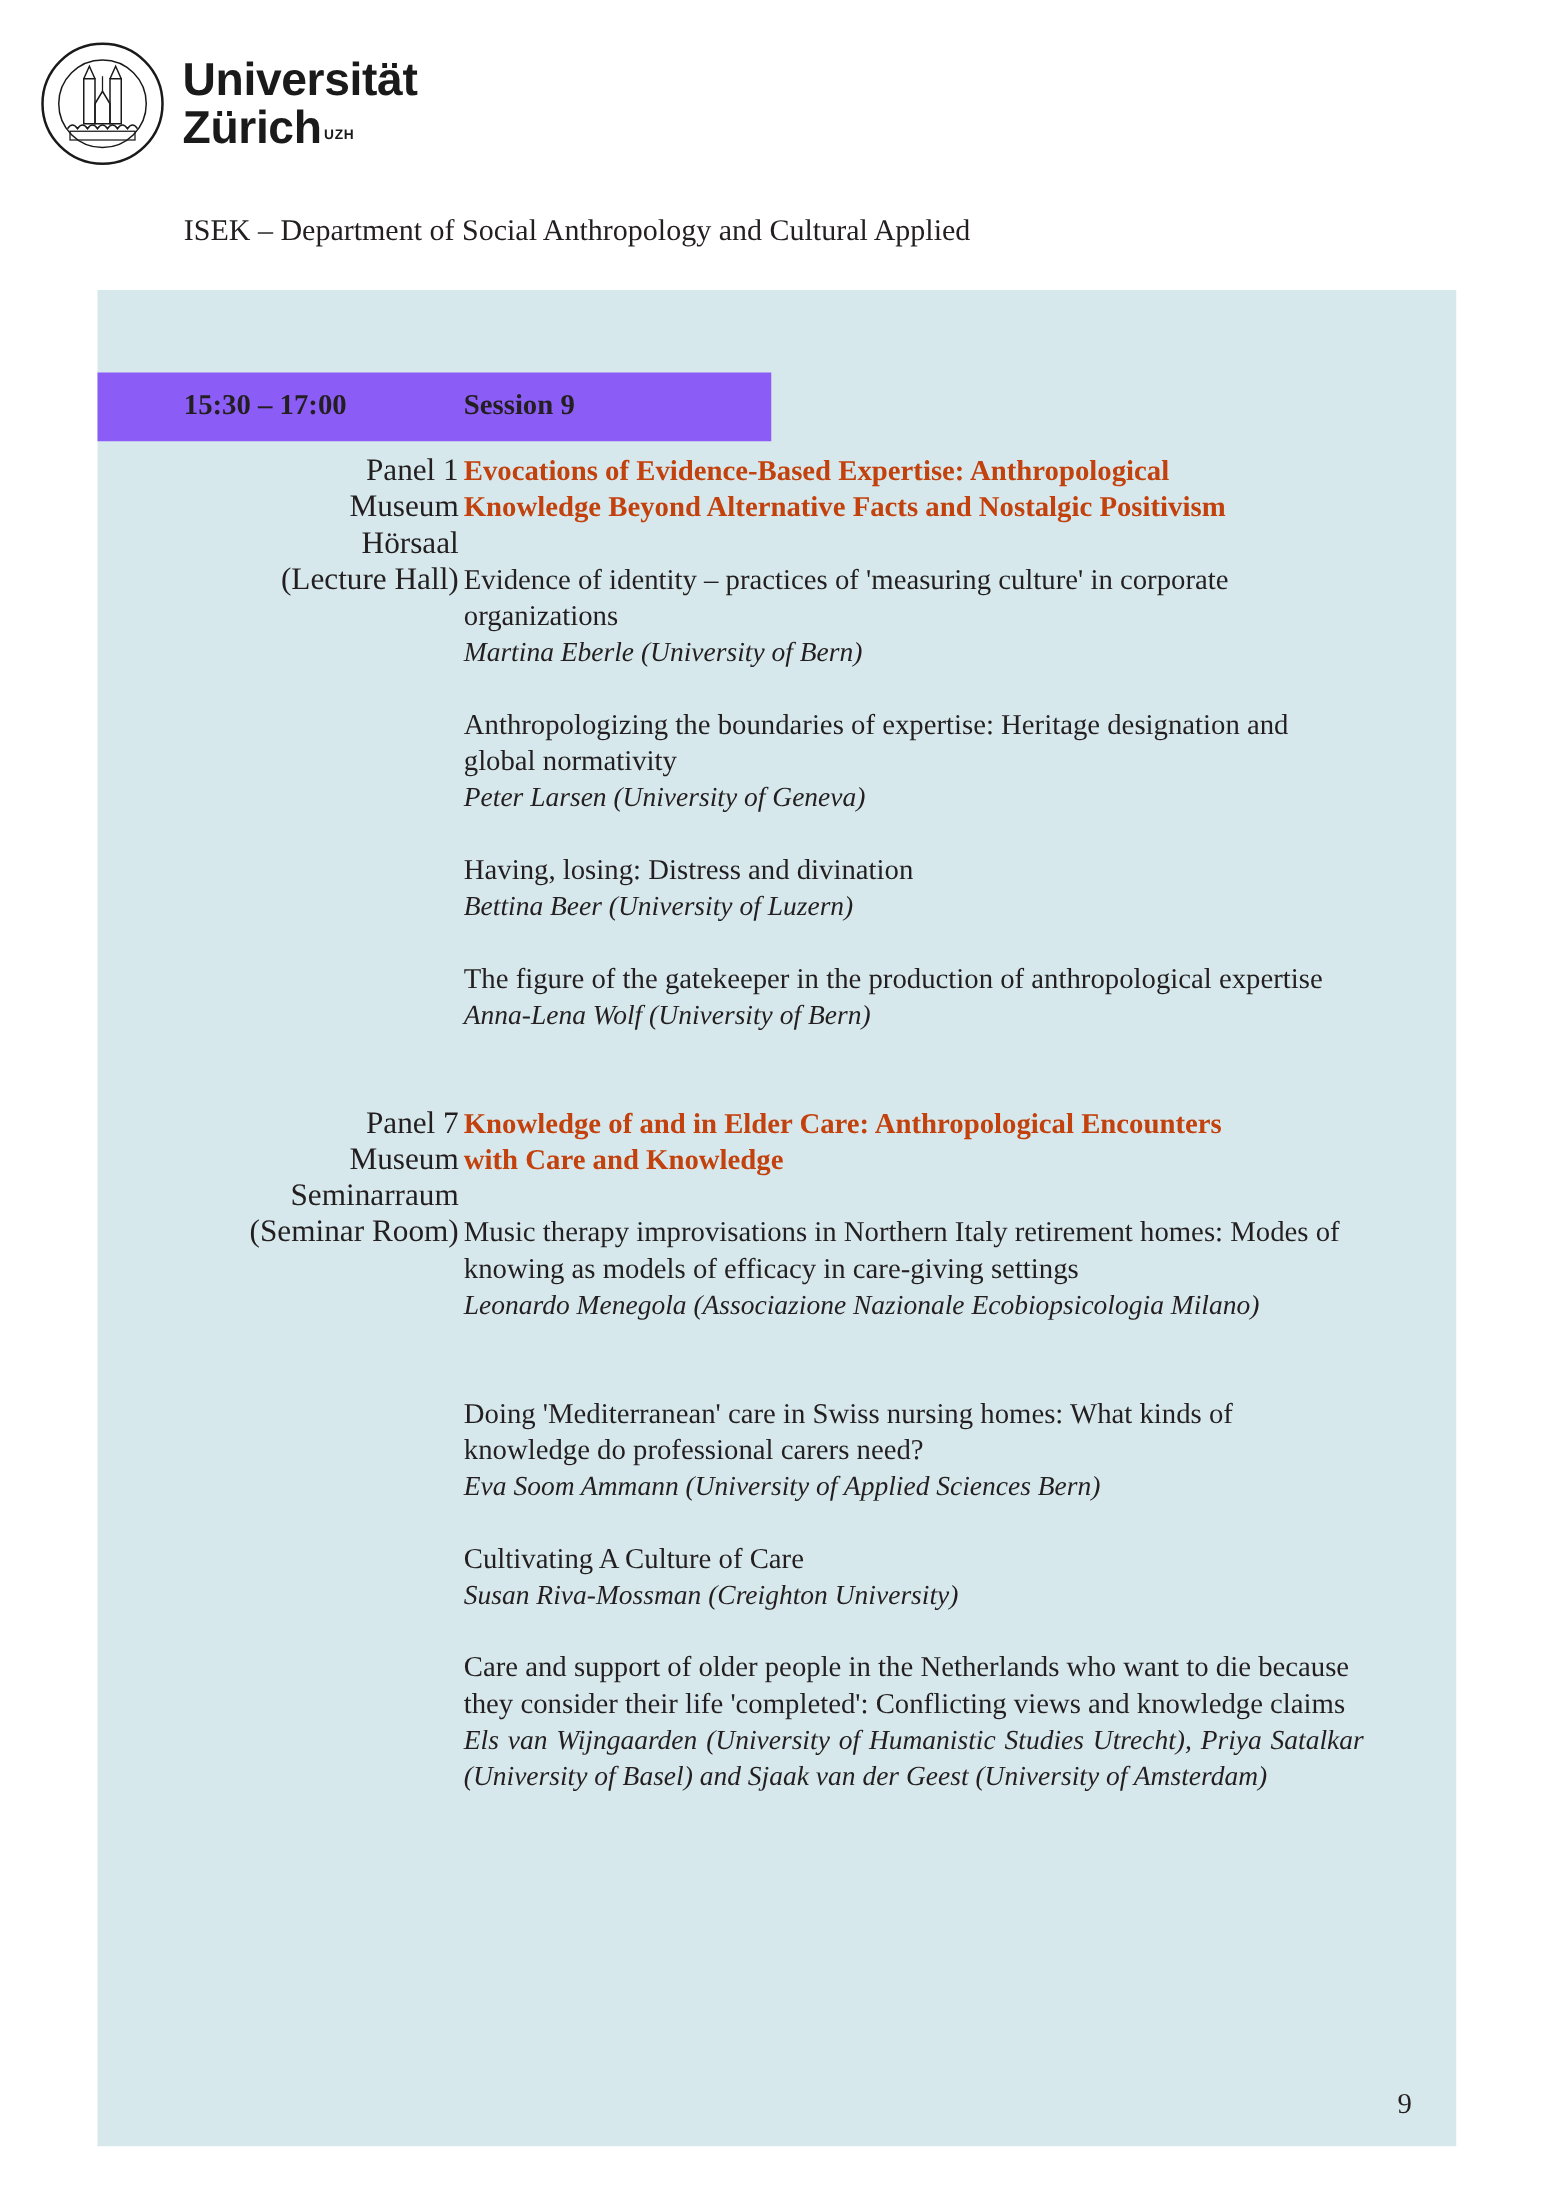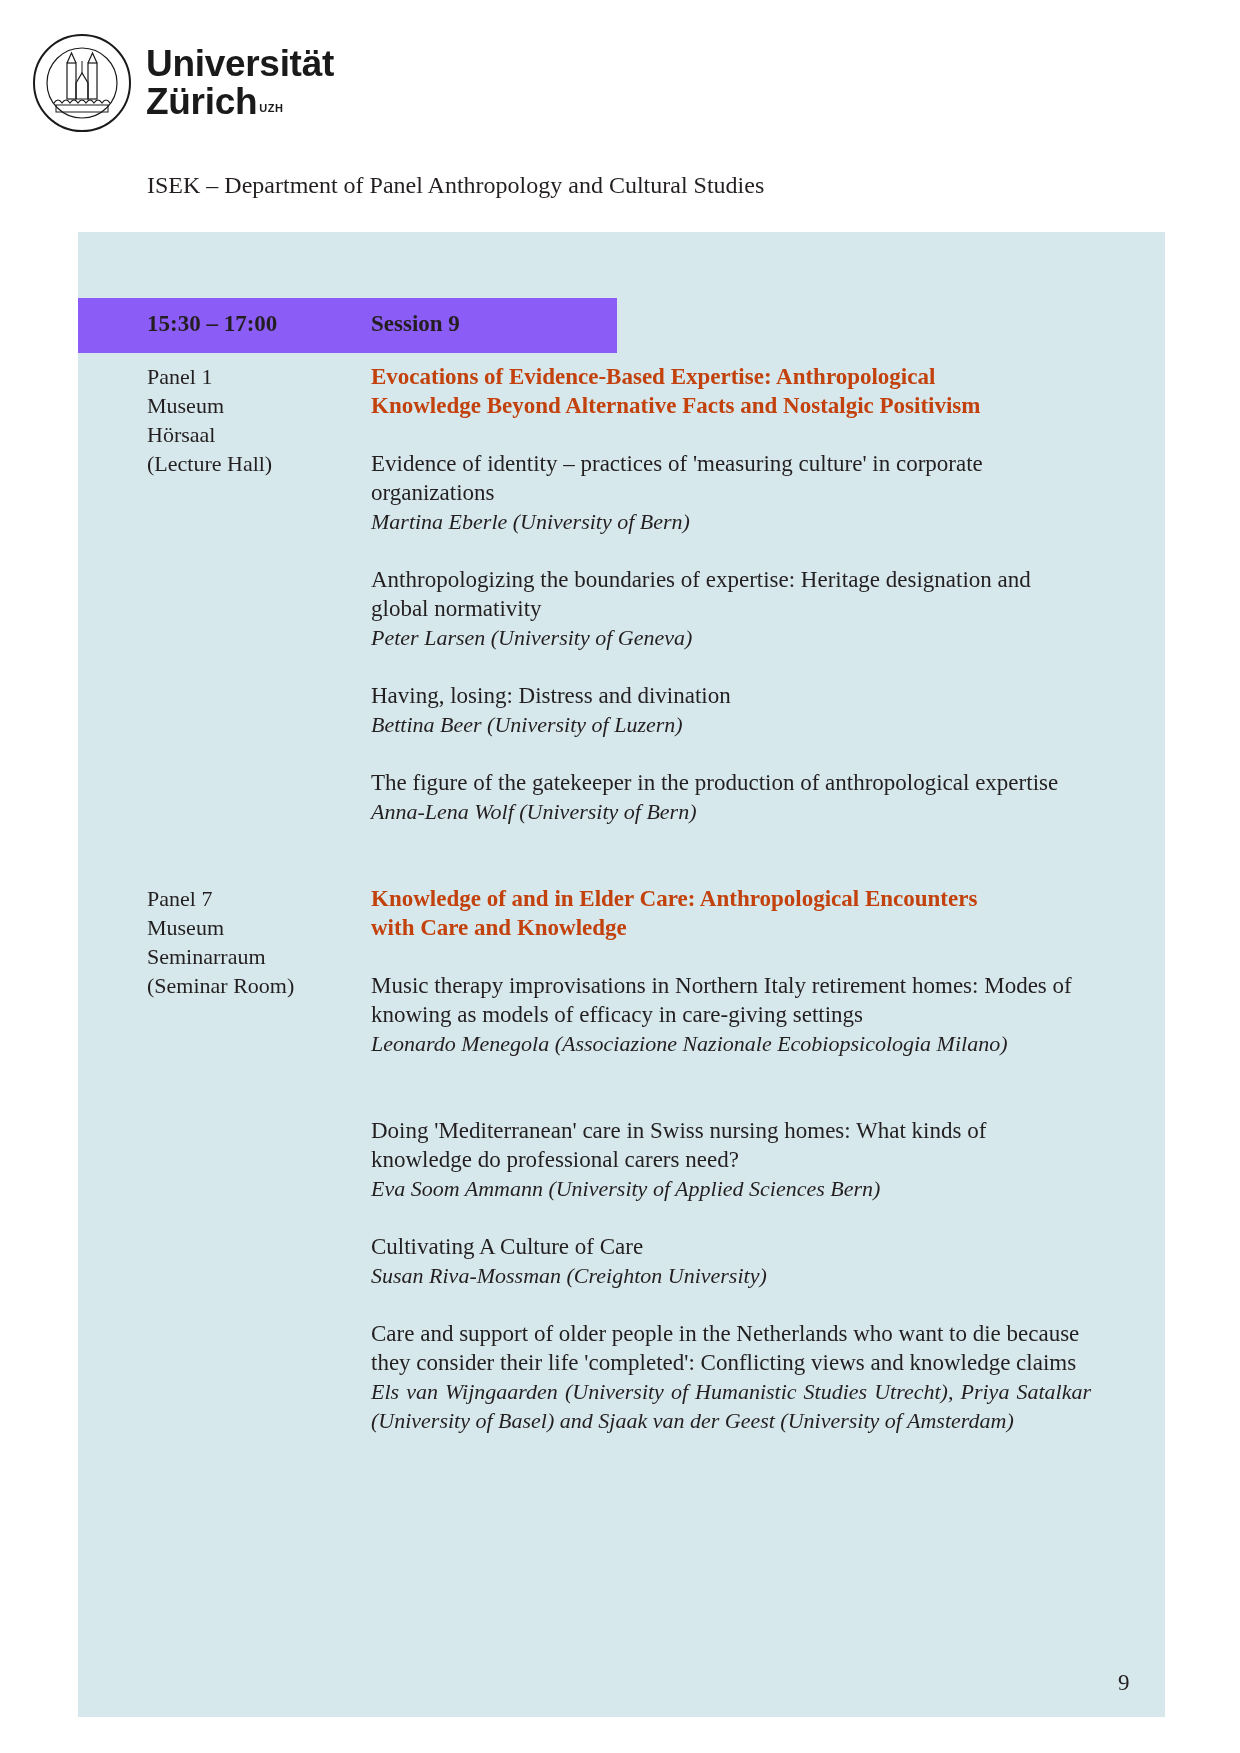--- a/index.html
+++ b/index.html
@@ -8,21 +8,21 @@
     .logo { position: absolute; left: 32px; top: 33px; height: 100px; display: flex; align-items: center; }
     .seal { width: 100px; height: 100px; }
     .wordmark { margin-left: 14px; font-family: "Liberation Sans", "DejaVu Sans", sans-serif; font-weight: bold;
                 color: #1a1a1a; line-height: 38px; font-size: 37px; letter-spacing: -0.3px; }
     .wordmark sup { font-size: 11px; vertical-align: top; position: relative; top: 6px; margin-left: 2px; letter-spacing: 0.5px; }
     .dept { position: absolute; left: 147px; top: 172px; font-size: 24px; }
     .panel { position: absolute; left: 78px; top: 232px; width: 1087px; height: 1485px; background: #d7e8ec; }
     .session-bar { position: absolute; left: 78px; top: 298px; width: 539px; height: 55px; background: #8b5cf6; }
     .session-bar .time { position: absolute; left: 69px; top: 13px; font-weight: bold; font-size: 23px; }
     .session-bar .label { position: absolute; left: 293px; top: 13px; font-weight: bold; font-size: 23px; }
-    .col-left { position: absolute; left: 147px; width: 220px; font-size: 22px; line-height: 29px; }
+    .col-left { position: absolute; left: 147px; width: 220px; font-size: 25px; line-height: 29px; text-align: right; }
     .col-right { position: absolute; left: 371px; width: 720px; font-size: 23px; line-height: 29px; }
     .panel-title { color: #c2410c; font-weight: bold; }
     .talk { margin-top: 29px; }
     .talk .title { display: block; }
     .talk .author { display: block; font-style: italic; font-size: 22px; }
     .author.justify { text-align: justify; text-align-last: left; }
     .spacer { height: 29px; }
     .page-num { position: absolute; left: 1118px; top: 1670px; font-size: 23px; }
   </style>
 </head>
@@ -39,21 +39,21 @@
     <line x1="50" y1="40" x2="50" y2="28" stroke="#1a1a1a" stroke-width="1"></line>
     <path d="M22 70 Q26 64 30 70 Q34 64 38 70 Q42 64 46 70 Q50 64 54 70 Q58 64 62 70 Q66 64 70 70 Q74 64 78 70" fill="none" stroke="#1a1a1a" stroke-width="1.2"></path>
     <rect x="24" y="72" width="52" height="7" fill="none" stroke="#1a1a1a" stroke-width="1"></rect>
   </svg>
   <div class="wordmark">
     <div>Universität</div>
     <div><span>Zürich</span><sup>UZH</sup></div>
   </div>
 </div>
 
-<div class="dept">ISEK – Department of Panel Anthropology and Cultural Studies</div>
+<div class="dept">ISEK – Department of Social Anthropology and Cultural Applied</div>
 
 <div class="panel"></div>
 
 <div class="session-bar">
   <span class="time">15:30 – 17:00</span>
   <span class="label">Session 9</span>
 </div>
 
 <div class="col-left" style="top:362px;">
   <div>Panel 1</div>

